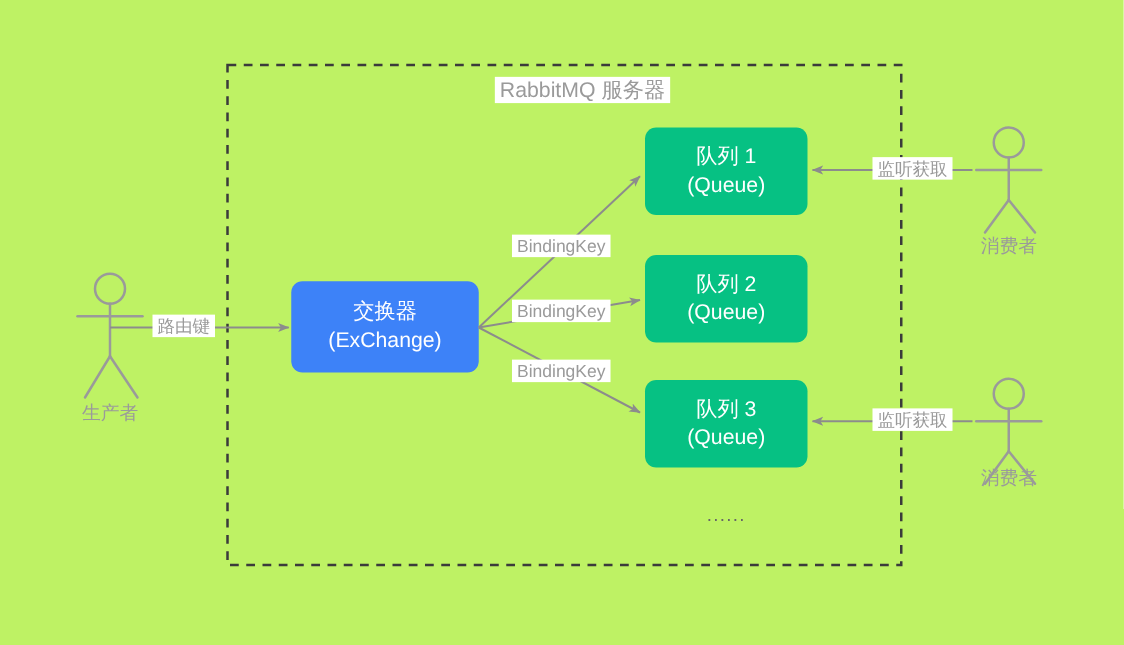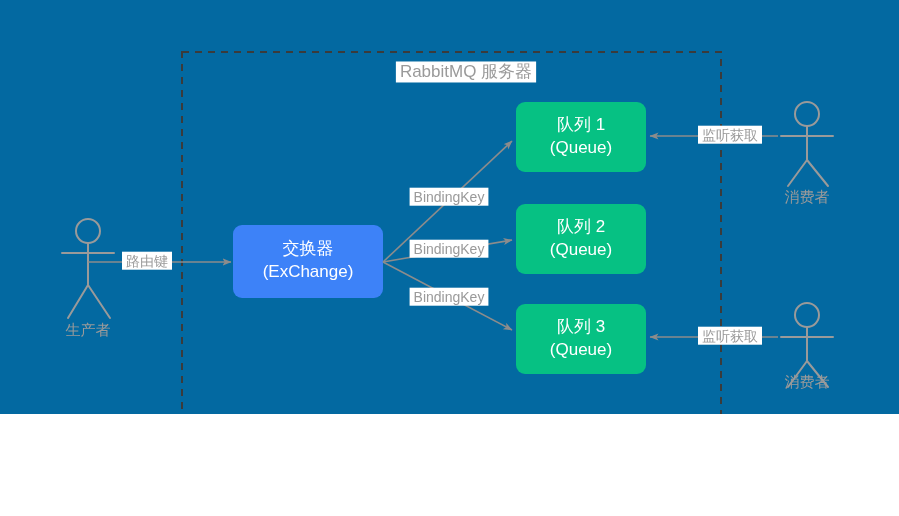--- a/index.html
+++ b/index.html
@@ -6,22 +6,22 @@
     margin: 0;
     padding: 0;
     background: #ffffff;
   }
   body {
     font-family: "Liberation Sans", "DejaVu Sans", sans-serif;
   }
   #canvas {
     position: relative;
     width: 899px;
-    height: 414px;
-    background: #0369a1;
+    height: 516px;
+    background: #bef264;
     overflow: hidden;
   }
   svg#diagram {
     position: absolute;
     left: 0;
     top: 0;
     width: 899px;
     height: 516px;
   }
   .box-label {

